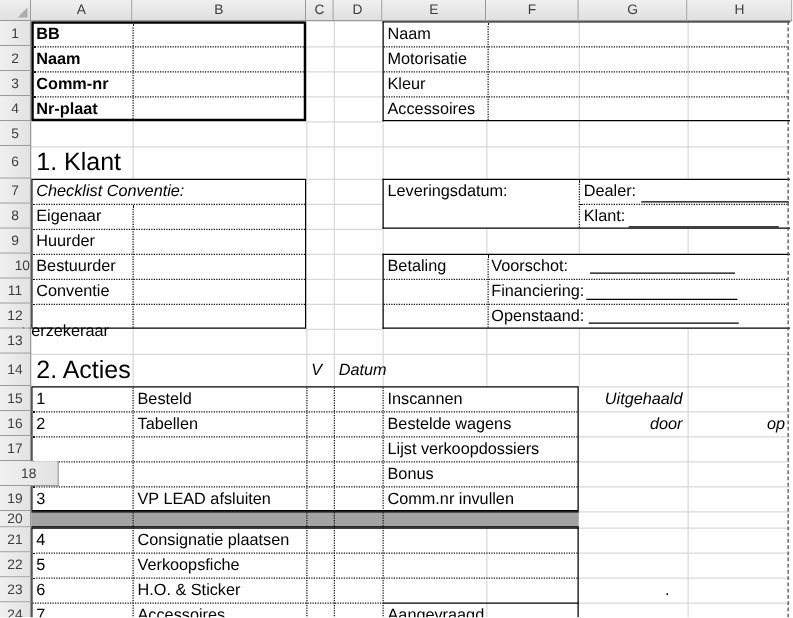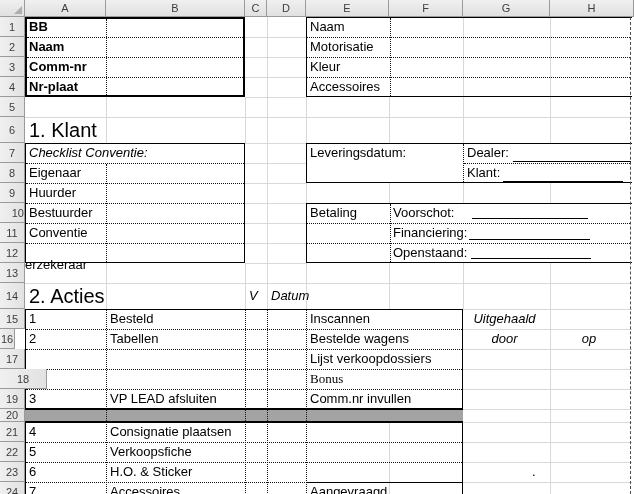--- a/index.html
+++ b/index.html
@@ -22,21 +22,21 @@
   .hsolid{height:0;border-top:1px solid #000;}
   
   .grayrow{box-sizing:border-box;border-top:1px solid #000;border-bottom:1px solid #000;background:var(--fill,#a3a3a3);}
   
   .uline{height:0;border-bottom:1px solid #000;}
   
   .ct{font-size:13px;white-space:nowrap;z-index:6;}
   .ct.b{font-weight:bold;}
   .ct.i{font-style:italic;}
   .ct.big{font-size:20px;}
-  .ct.r{text-align:center;}
+  .ct.r{text-align:right;}
   
   .hdr{box-sizing:border-box;background:linear-gradient(to bottom,var(--hdrbg,#f0f0f0),#e0e0e0);
        border-right:1px solid var(--hdrbd,#9a9a9a);border-bottom:1px solid var(--hdrbd,#9a9a9a);
        font-size:11px;color:#3d3d3d;text-align:center;z-index:7;}
   .hdr-row{background:linear-gradient(to right,#f0f0f0,#e2e2e2);}
   .corner{z-index:7;}
   .corner .tri{position:absolute;right:2px;bottom:2px;width:0;height:0;
        border-left:8px solid transparent;border-bottom:8px solid #aeaeae;}
   
   .pbreak{width:0;border-left:1px dashed #4a4a4a;z-index:8;}
@@ -169,21 +169,21 @@
       <div class="abs ct" style="top: 309px; height: 20px; line-height: 20px; left: 29px;">1</div>
       <div class="abs ct" style="top: 309px; height: 20px; line-height: 20px; left: 110px;">Besteld</div>
       <div class="abs ct" style="top: 309px; height: 20px; line-height: 20px; left: 310px;">Inscannen</div>
       <div class="abs ct i r" style="top: 309px; height: 20px; line-height: 20px; left: 463px; width: 83px;">Uitgehaald</div>
       <div class="abs ct" style="top: 329px; height: 20px; line-height: 20px; left: 29px;">2</div>
       <div class="abs ct" style="top: 329px; height: 20px; line-height: 20px; left: 110px;">Tabellen</div>
       <div class="abs ct" style="top: 329px; height: 20px; line-height: 20px; left: 310px;">Bestelde wagens</div>
       <div class="abs ct i r" style="top: 329px; height: 20px; line-height: 20px; left: 463px; width: 83px;">door</div>
       <div class="abs ct i r" style="top: 329px; height: 20px; line-height: 20px; left: 550px; width: 78px;">op</div>
       <div class="abs ct" style="top: 349px; height: 20px; line-height: 20px; left: 310px;">Lijst verkoopdossiers</div>
-      <div class="abs ct" style="top: 369px; height: 20px; line-height: 20px; left: 310px; font-family: Liberation Serif, serif;">Bonus</div>
+      <div class="abs ct" style="top: 369px; height: 20px; line-height: 20px; left: 310px;">Bonus</div>
       <div class="abs ct" style="top: 389px; height: 20px; line-height: 20px; left: 29px;">3</div>
       <div class="abs ct" style="top: 389px; height: 20px; line-height: 20px; left: 110px;">VP LEAD afsluiten</div>
       <div class="abs ct" style="top: 389px; height: 20px; line-height: 20px; left: 310px;">Comm.nr invullen</div>
       <div class="abs ct" style="top: 422px; height: 20px; line-height: 20px; left: 29px;">4</div>
       <div class="abs ct" style="top: 422px; height: 20px; line-height: 20px; left: 110px;">Consignatie plaatsen</div>
       <div class="abs ct" style="top: 442px; height: 20px; line-height: 20px; left: 29px;">5</div>
       <div class="abs ct" style="top: 442px; height: 20px; line-height: 20px; left: 110px;">Verkoopsfiche</div>
       <div class="abs ct" style="top: 462px; height: 20px; line-height: 20px; left: 29px;">6</div>
       <div class="abs ct" style="top: 462px; height: 20px; line-height: 20px; left: 110px;">H.O. &amp; Sticker</div>
       <div class="abs ct" style="top: 462px; height: 20px; line-height: 20px; left: 532px;">.</div>
@@ -211,21 +211,21 @@
       <div class="abs hdr hdr-row" style="left: 0px; top: 117px; width: 25px; height: 26px; line-height: 26px;">6</div>
       <div class="abs hdr hdr-row" style="left: 0px; top: 143px; width: 25px; height: 20px; line-height: 20px;">7</div>
       <div class="abs hdr hdr-row" style="left: 0px; top: 163px; width: 25px; height: 20px; line-height: 20px;">8</div>
       <div class="abs hdr hdr-row" style="left: 0px; top: 183px; width: 25px; height: 20px; line-height: 20px;">9</div>
       <div class="abs hdr hdr-row" style="left: 0px; top: 203px; width: 25px; height: 20px; line-height: 20px; text-align: right;">10</div>
       <div class="abs hdr hdr-row" style="left: 0px; top: 223px; width: 25px; height: 20px; line-height: 20px;">11</div>
       <div class="abs hdr hdr-row" style="left: 0px; top: 243px; width: 25px; height: 20px; line-height: 20px;">12</div>
       <div class="abs hdr hdr-row" style="left: 0px; top: 263px; width: 25px; height: 20px; line-height: 20px;">13</div>
       <div class="abs hdr hdr-row" style="left: 0px; top: 283px; width: 25px; height: 26px; line-height: 26px;">14</div>
       <div class="abs hdr hdr-row" style="left: 0px; top: 309px; width: 25px; height: 20px; line-height: 20px;">15</div>
-      <div class="abs hdr hdr-row" style="left: 0px; top: 329px; width: 15px; height: 20px; line-height: 20px;">16</div>
+      <div class="abs hdr hdr-row" style="left: 0px; top: 329px; width: 25px; height: 20px; line-height: 20px;">16</div>
       <div class="abs hdr hdr-row" style="left: 0px; top: 349px; width: 25px; height: 20px; line-height: 20px;">17</div>
       <div class="abs hdr hdr-row" style="left: 0px; top: 369px; width: 47px; height: 20px; line-height: 20px;">18</div>
       <div class="abs hdr hdr-row" style="left: 0px; top: 389px; width: 25px; height: 20px; line-height: 20px;">19</div>
       <div class="abs hdr hdr-row" style="left: 0px; top: 409px; width: 25px; height: 13px; line-height: 13px;">20</div>
       <div class="abs hdr hdr-row" style="left: 0px; top: 422px; width: 25px; height: 20px; line-height: 20px;">21</div>
       <div class="abs hdr hdr-row" style="left: 0px; top: 442px; width: 25px; height: 20px; line-height: 20px;">22</div>
       <div class="abs hdr hdr-row" style="left: 0px; top: 462px; width: 25px; height: 20px; line-height: 20px;">23</div>
       <div class="abs hdr hdr-row" style="left: 0px; top: 482px; width: 25px; height: 20px; line-height: 20px;">24</div>
     </div>
   <div id="layer-top">

